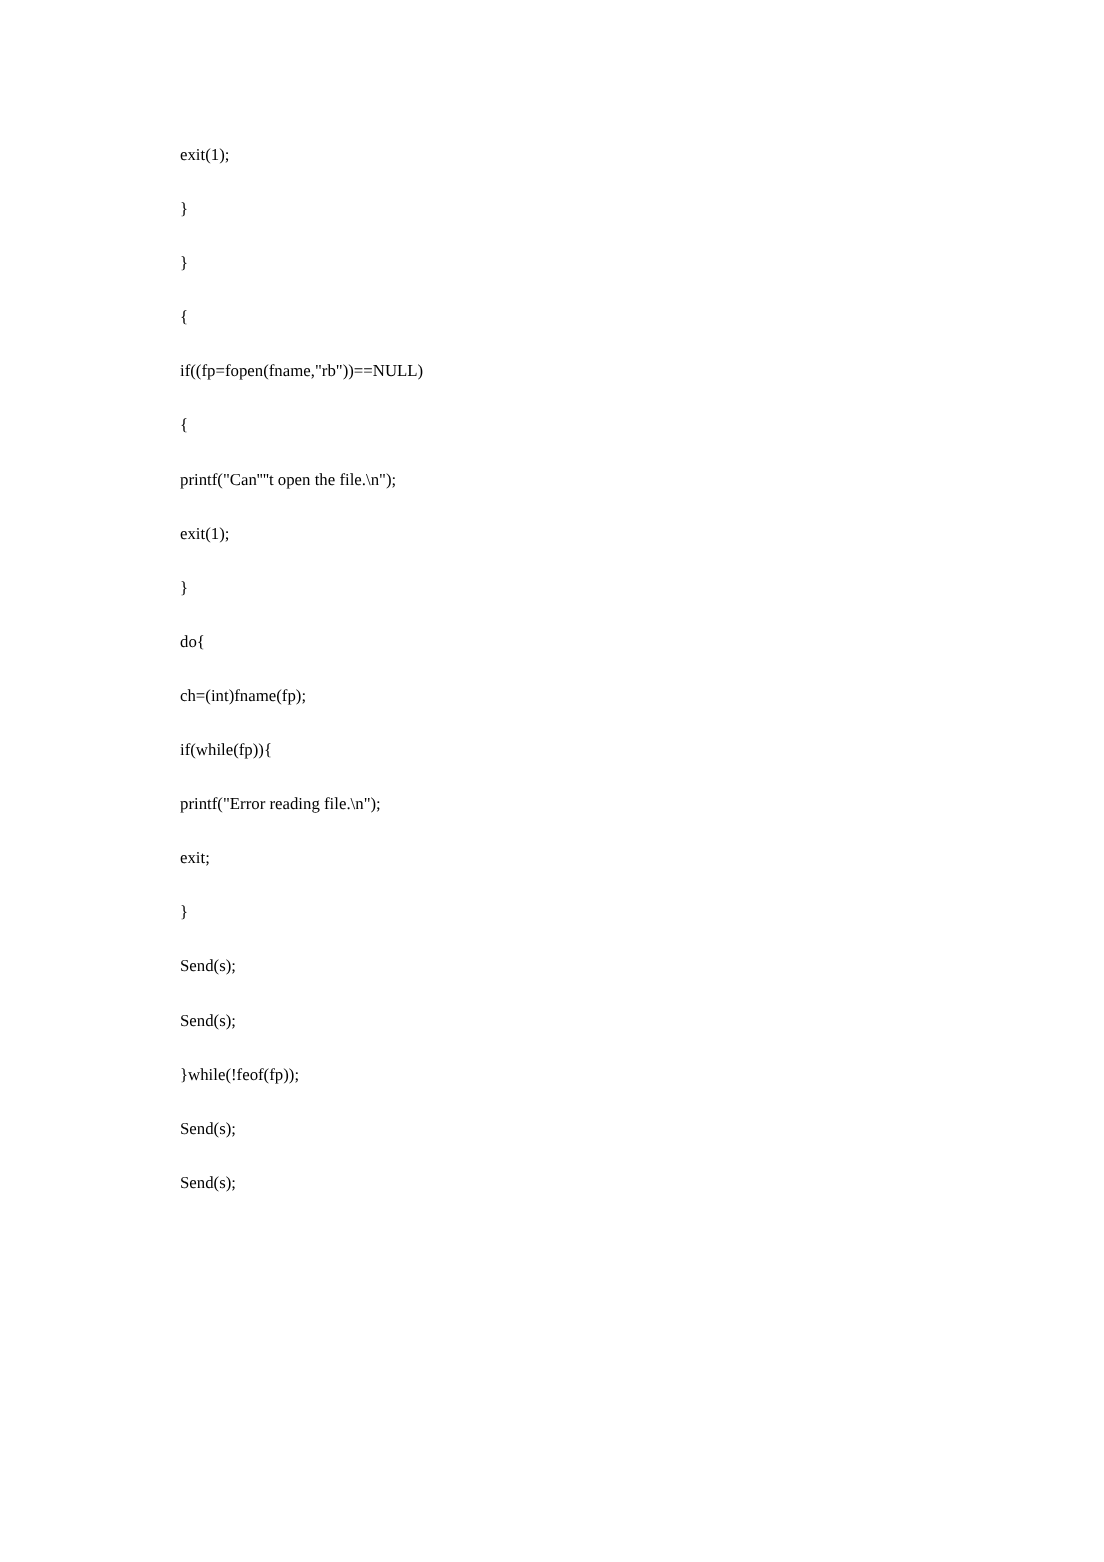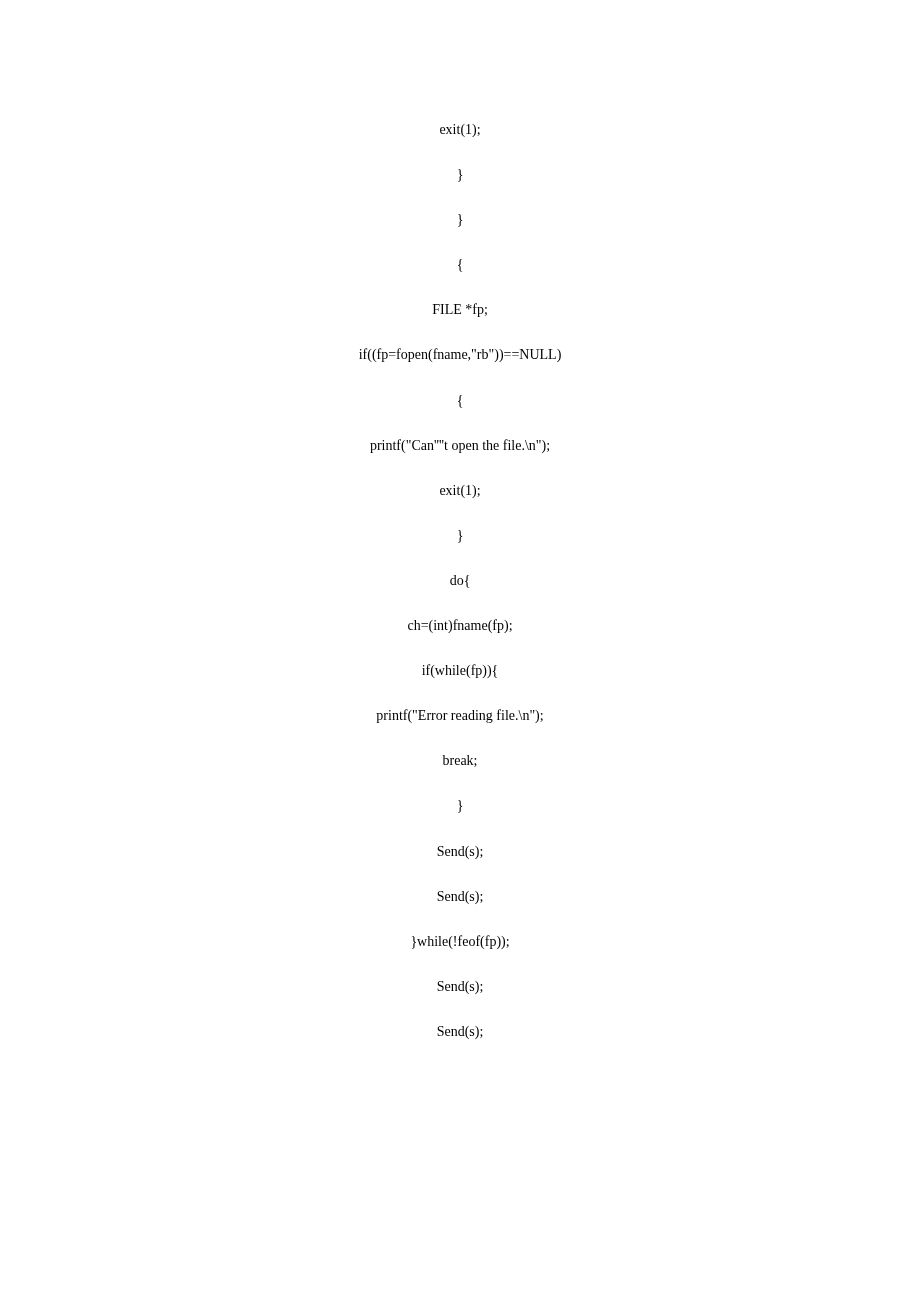--- a/index.html
+++ b/index.html
@@ -15,42 +15,40 @@
     padding: 120px 150px 60px 150px;
     box-sizing: border-box;
   }
   .code-line {
     font-size: 14px;
     color: #000000;
     line-height: 1.4;
     margin-bottom: 25.5px;
     white-space: pre;
     font-family: "Times New Roman", "SimSun", serif;
-    text-align: center;
   }
 </style>
 </head>
 <body>
 
 <div class="page">
   <div class="code-line">exit(1);</div>
   <div class="code-line">}</div>
   <div class="code-line">}</div>
   <div class="code-line">{</div>
-  <div class="code-line">FILE *fp;</div>
   <div class="code-line">if((fp=fopen(fname,"rb"))==NULL)</div>
   <div class="code-line">{</div>
   <div class="code-line">printf("Can''''t open the file.\n");</div>
   <div class="code-line">exit(1);</div>
   <div class="code-line">}</div>
   <div class="code-line">do{</div>
   <div class="code-line">ch=(int)fname(fp);</div>
   <div class="code-line">if(while(fp)){</div>
   <div class="code-line">printf("Error reading file.\n");</div>
-  <div class="code-line">break;</div>
+  <div class="code-line">exit;</div>
   <div class="code-line">}</div>
   <div class="code-line">Send(s);</div>
   <div class="code-line">Send(s);</div>
   <div class="code-line">}while(!feof(fp));</div>
   <div class="code-line">Send(s);</div>
   <div class="code-line">Send(s);</div>
 
 </div>
 
 </body></html>

